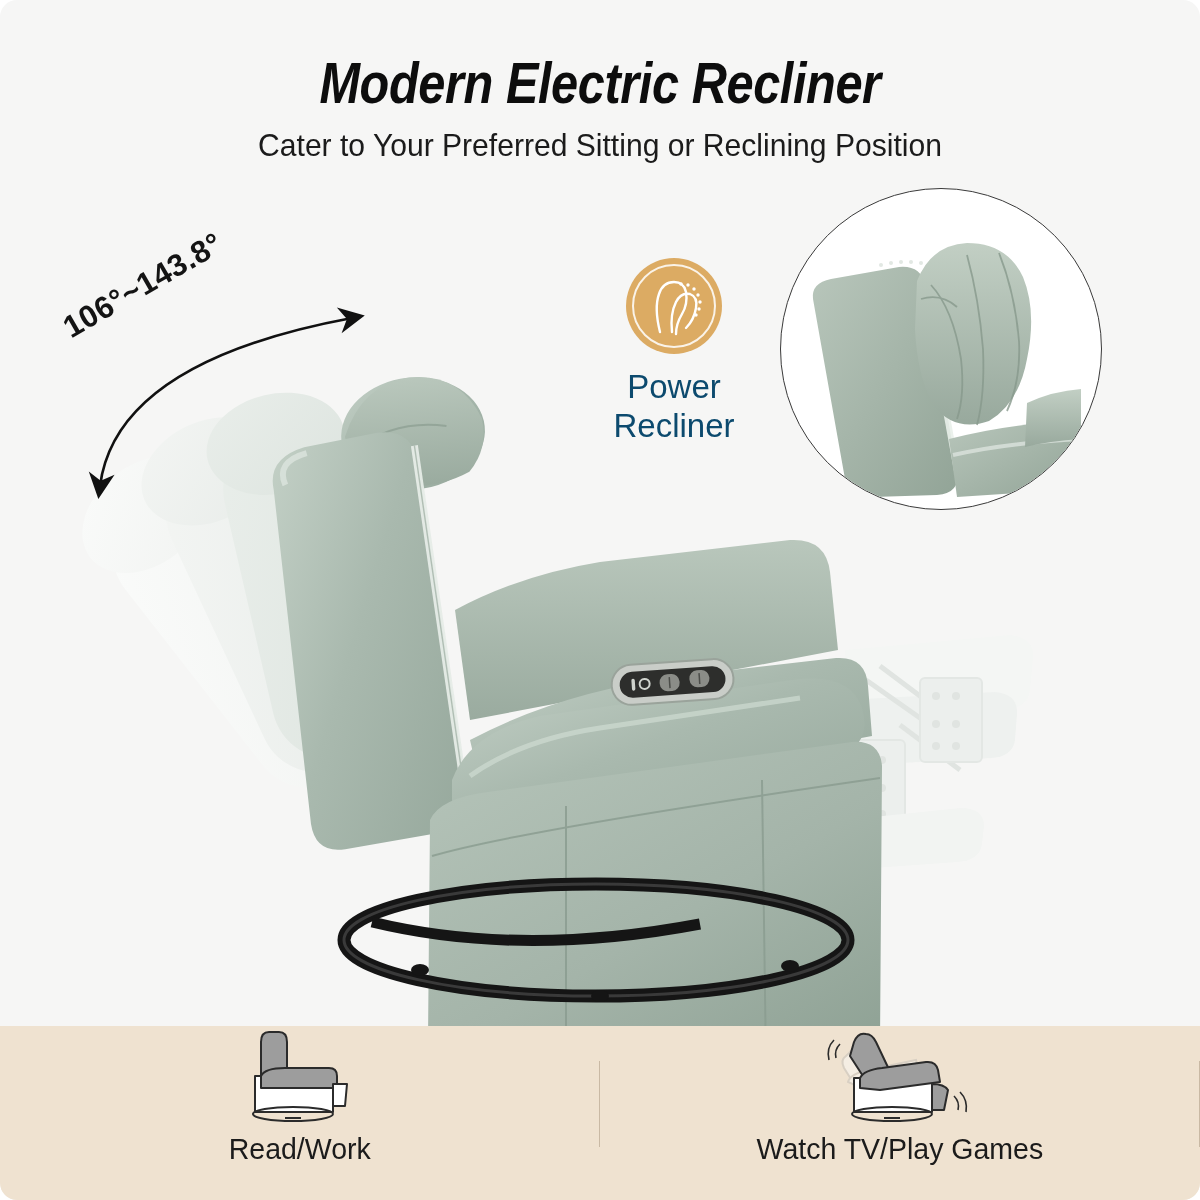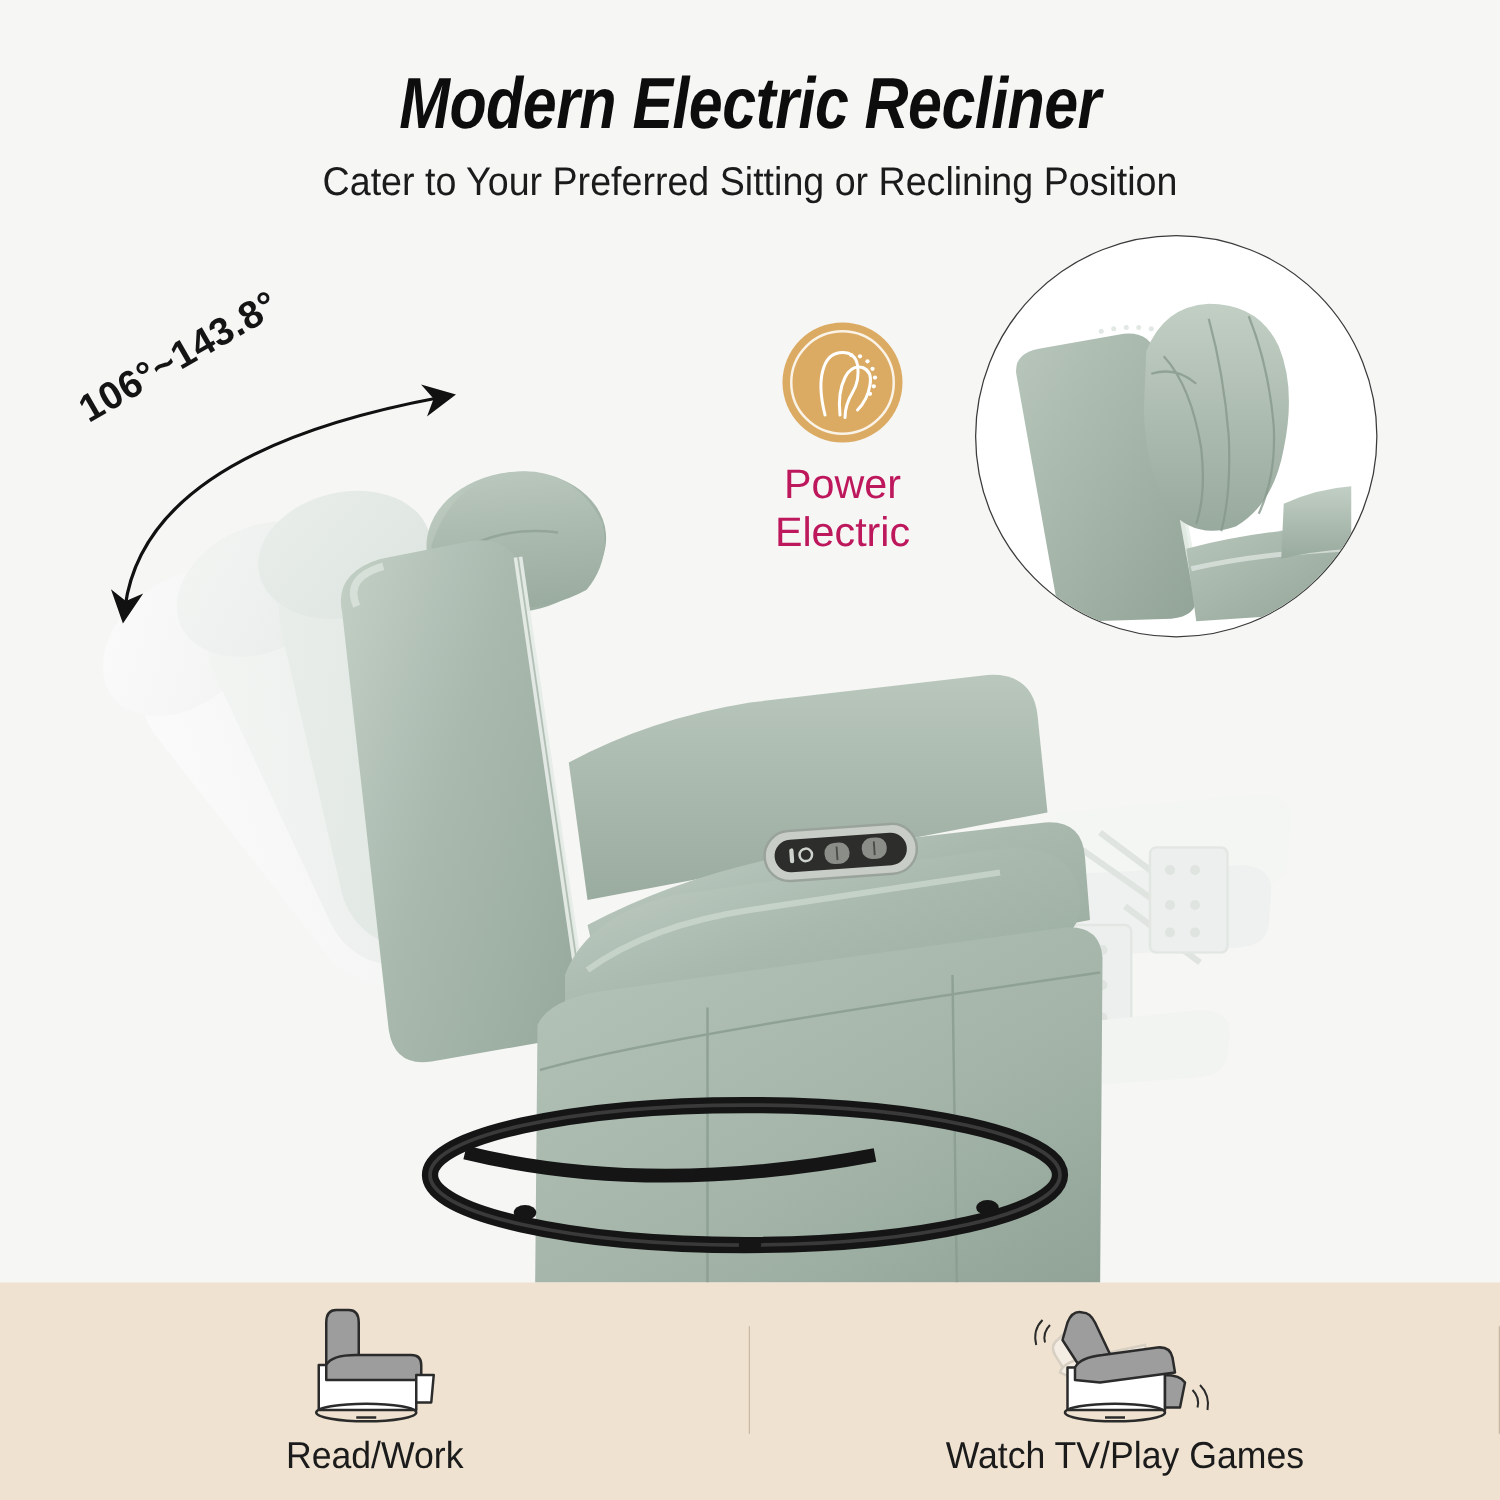--- a/index.html
+++ b/index.html
@@ -7,20 +7,21 @@
     padding: 0;
     background: #ffffff;
   }
   #page {
     position: relative;
     width: 1200px;
     height: 1200px;
     background: #f6f6f5;
     overflow: hidden;
     font-family: "Liberation Sans", sans-serif;
+    border-radius: 17px;
   }
 
   
   .header {
     position: absolute;
     top: 0; left: 0;
     width: 1200px;
     height: 180px;
     text-align: center;
   }
@@ -99,21 +100,21 @@
     border-radius: 50%;
   }
   .badge-icon {
     position: absolute;
     inset: 0;
   }
   .badge-caption {
     margin-top: 14px;
     font-size: 33px;
     line-height: 1.18;
-    color: #be185d;
+    color: #0c4a6e;
     font-weight: 400;
   }
 
   
   .inset {
     position: absolute;
     left: 780px;
     top: 8px;
     width: 320px;
     height: 320px;
@@ -142,21 +143,20 @@
     display: flex;
     align-items: stretch;
   }
   .usecase {
     flex: 1 1 0;
     position: relative;
     display: flex;
     flex-direction: column;
     align-items: center;
     justify-content: flex-start;
-    padding-top: 16px;
   }
   .usecase .icon-slot {
     height: 104px;
     width: 200px;
     display: flex;
     align-items: center;
     justify-content: center;
   }
   .usecase .uc-label {
     font-size: 30px;
@@ -357,21 +357,21 @@
             <circle cx="68" cy="31" r="1.7"></circle>
             <circle cx="72" cy="37" r="1.7"></circle>
             <circle cx="74" cy="44" r="1.7"></circle>
             <circle cx="73" cy="51" r="1.7"></circle>
             <circle cx="70" cy="57" r="1.7"></circle>
           </g>
         </svg>
       </div>
       <div class="badge-caption">
         <div>Power</div>
-        <div>Electric</div>
+        <div>Recliner</div>
       </div>
     </div>
 
     <div class="inset">
       <svg width="320" height="320" viewBox="0 0 320 320">
         <defs>
           <linearGradient id="zA" x1="0" y1="0" x2="1" y2="1">
             <stop offset="0%" stop-color="#b8c6bb"></stop>
             <stop offset="100%" stop-color="#92a497"></stop>
           </linearGradient>

